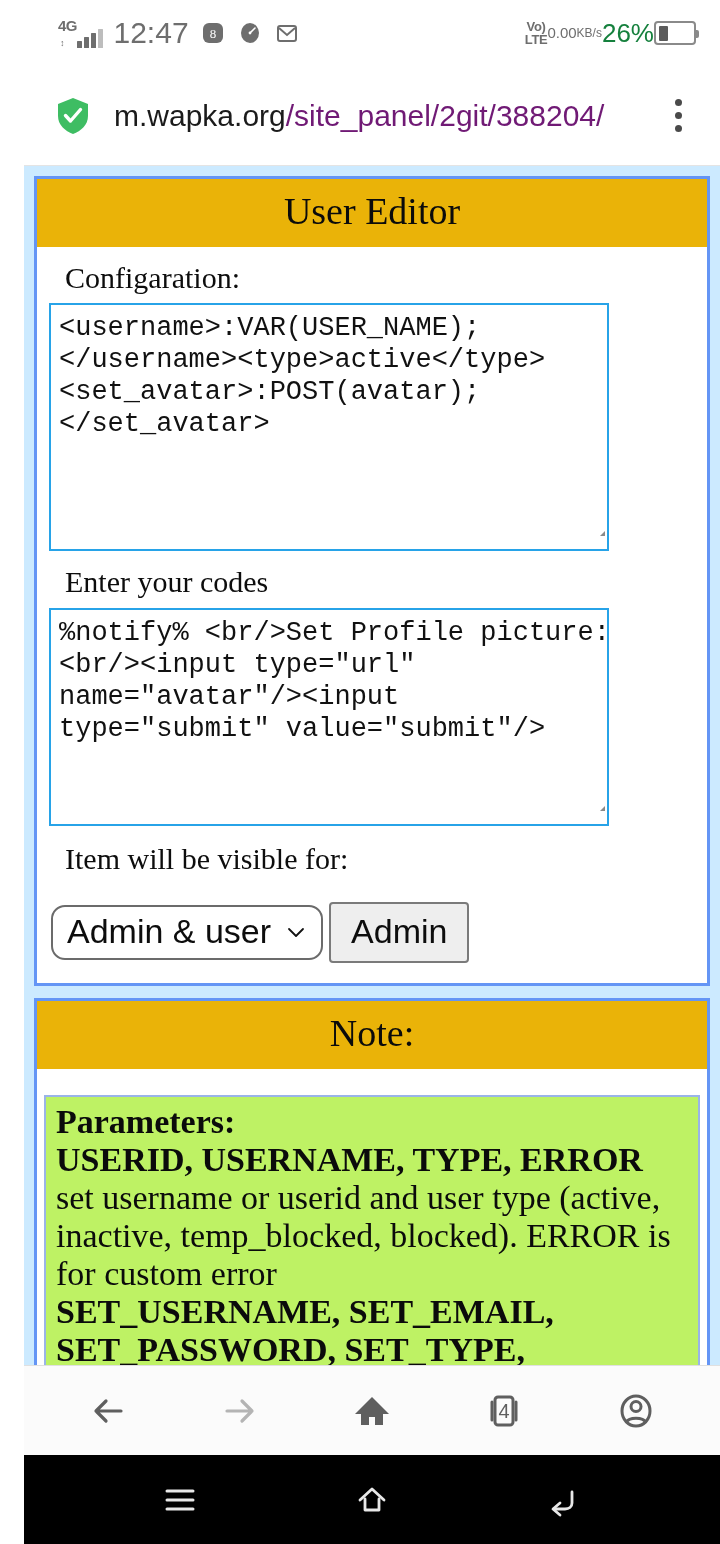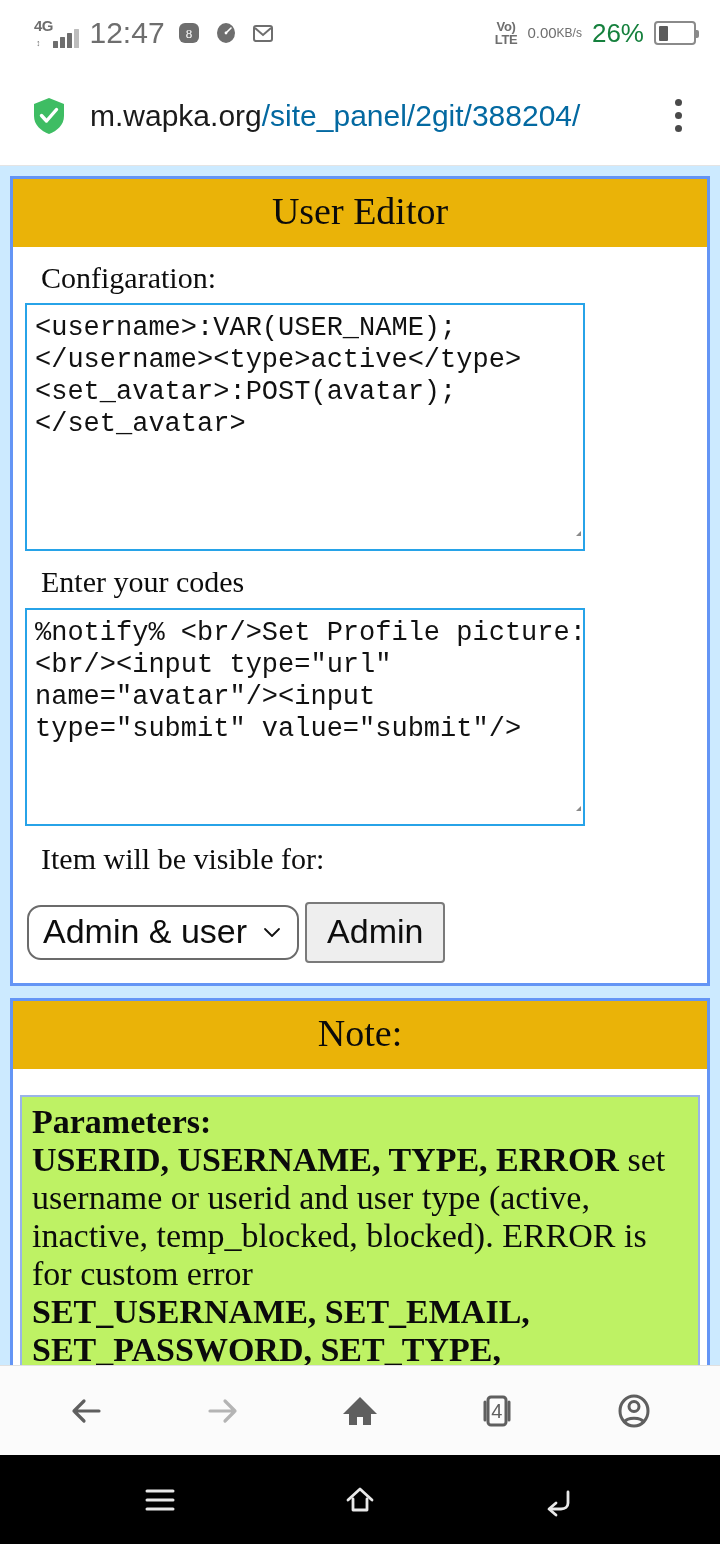--- a/index.html
+++ b/index.html
@@ -12,20 +12,21 @@
     font-family: "Liberation Sans", sans-serif;
   }
 
   #screen {
     position: relative;
     width: 720px;
     height: 1544px;
     background: #ffffff;
     display: flex;
     flex-direction: column;
+    padding-left: 24px;
   }
 
   
   #status-bar {
     height: 66px;
     flex: 0 0 66px;
     background: #ffffff;
     display: flex;
     align-items: center;
     padding: 0 24px 0 34px;
@@ -33,21 +34,20 @@
   }
   .status-left {
     display: flex;
     align-items: center;
     gap: 11px;
   }
   .status-right {
     margin-left: auto;
     display: flex;
     align-items: center;
-    gap: 10px;
     justify-content: space-between;
   }
 
   .sig-wrap {
     display: flex;
     align-items: flex-end;
     gap: 2px;
     position: relative;
     height: 30px;
     padding-top: 2px;
@@ -153,21 +153,21 @@
   }
   .url-text {
     margin-left: 22px;
     font-size: 30px;
     line-height: 1.1;
     white-space: nowrap;
     overflow: hidden;
     flex: 1 1 auto;
   }
   .url-host { color: #1b1b1b; }
-  .url-path { color: #0369a1; margin-top: 40px; }
+  .url-path { color: #701a75; margin-top: 40px; }
   .kebab {
     flex: 0 0 40px;
     width: 40px;
     display: flex;
     flex-direction: column;
     align-items: center;
     gap: 6px;
     margin-left: 8px;
   }
   .kebab i {

